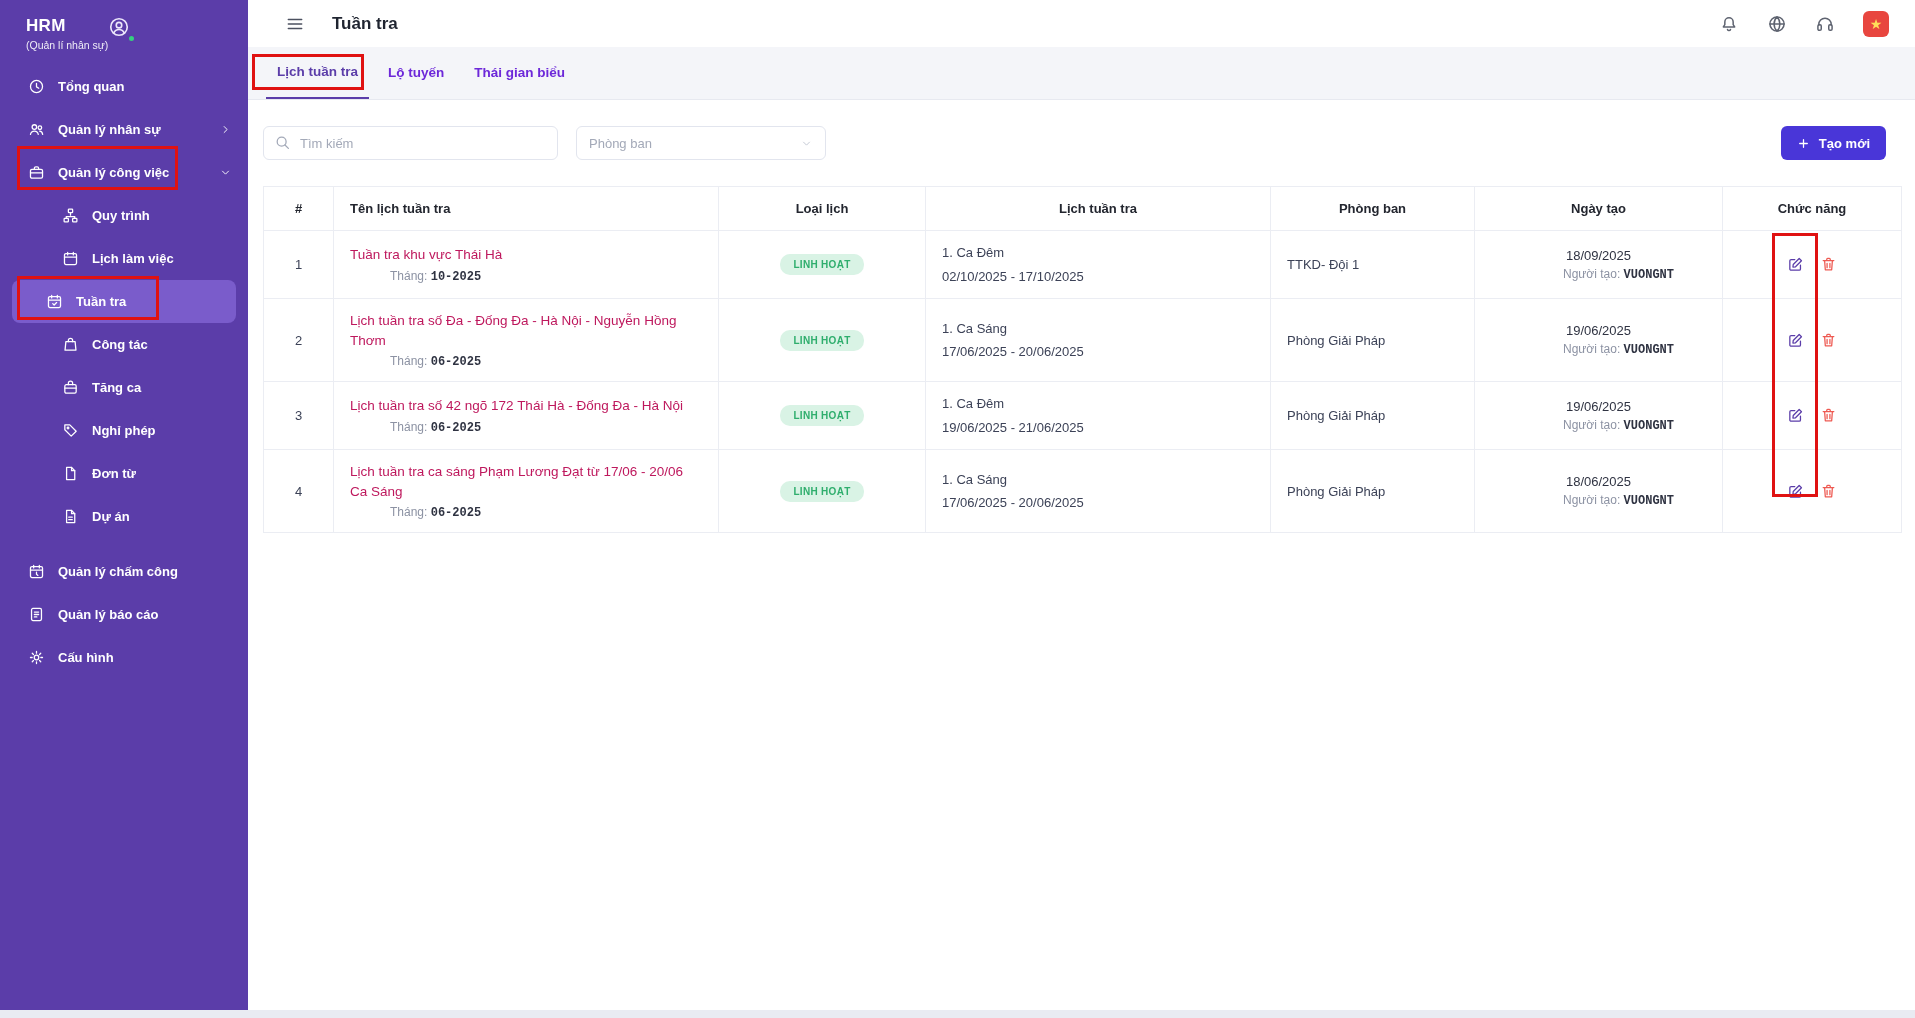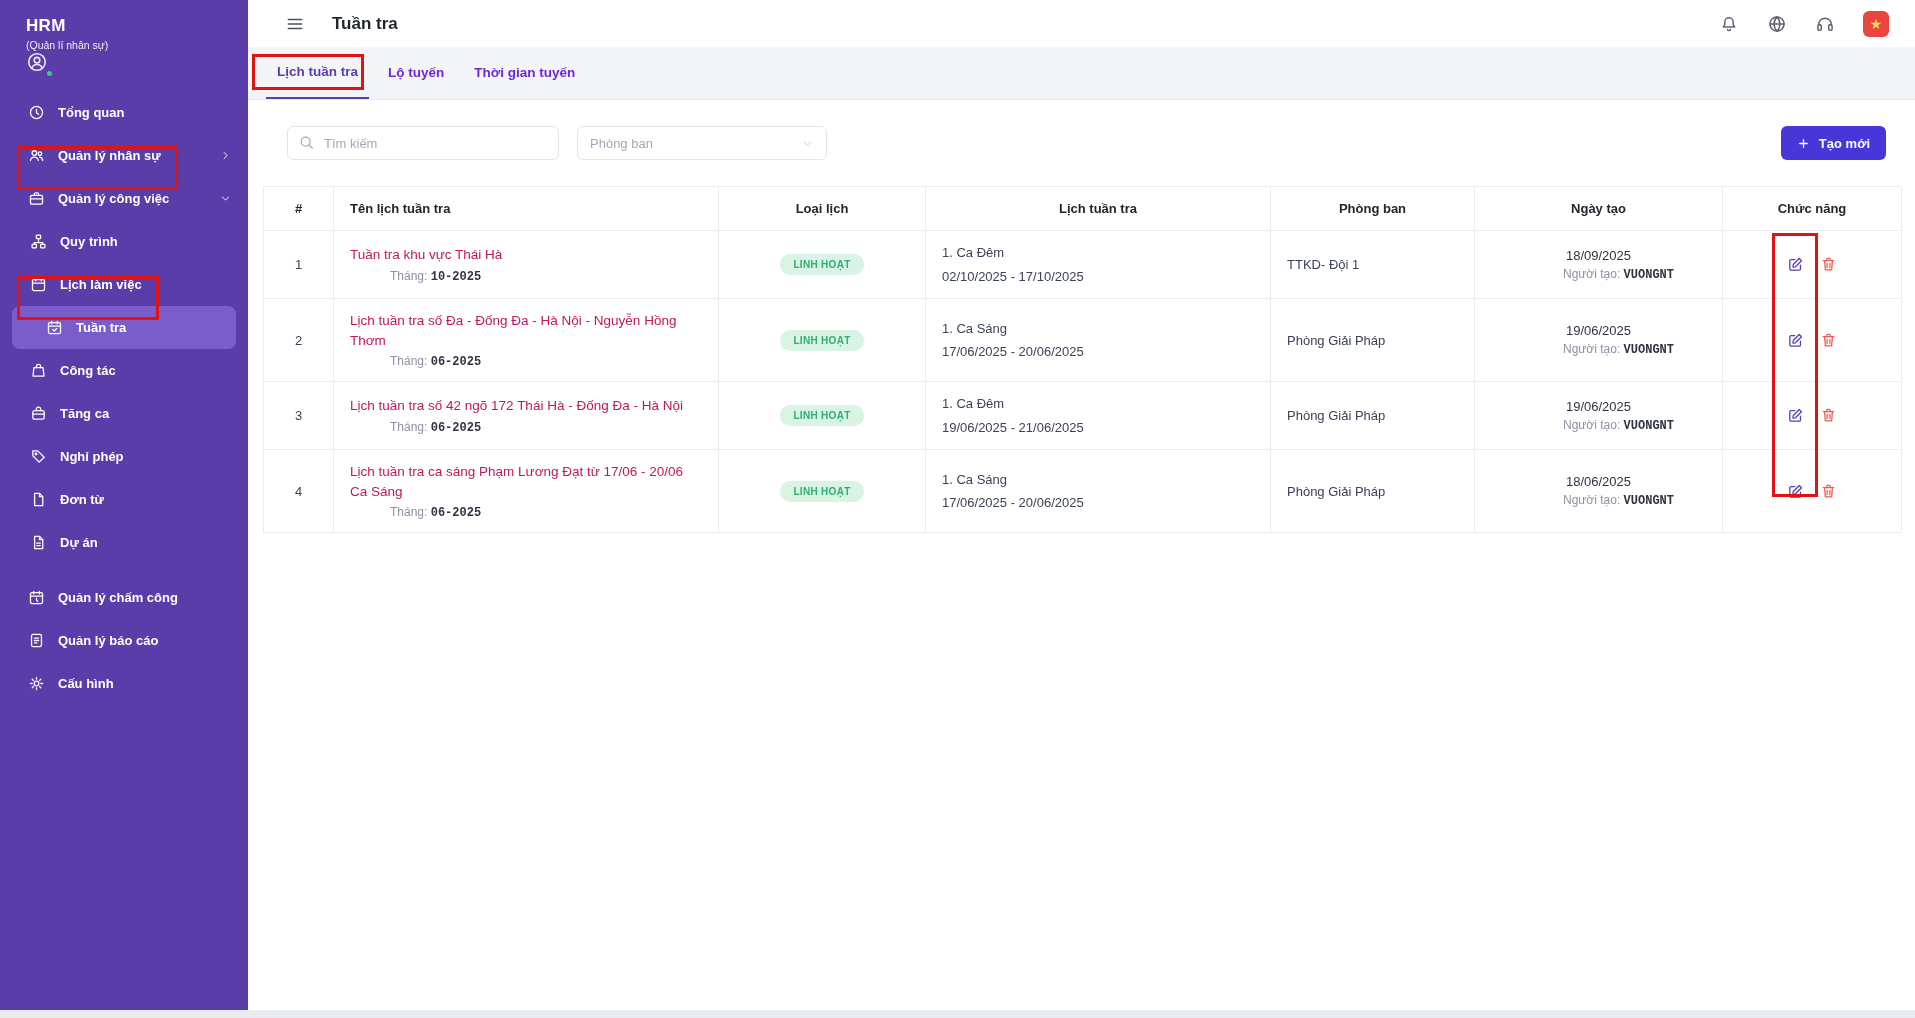--- a/index.html
+++ b/index.html
@@ -3,29 +3,29 @@
 <meta charset="utf-8">
 <title>HRM</title>
 <style>
   * { margin:0; padding:0; box-sizing:border-box; }
   html,body { width:1915px; height:1018px; }
   body { font-family:"Liberation Sans","DejaVu Sans",sans-serif; background:#e9ebf2; color:#2b2f3a; overflow:hidden; }
   .app { position:relative; display:flex; width:1915px; height:1010px; }
 
   
   .sidebar { flex:0 0 248px; width:248px; background:#5b3da9; color:#fff; display:flex; flex-direction:column; }
-  .side-head { display:flex; justify-content:flex-start; align-items:flex-start; padding:16px 24px 10px 26px;flex-direction:column; }
+  .side-head { display:flex; justify-content:flex-start; align-items:flex-start; padding:16px 24px 10px 26px; }
   .logo { font-size:17px; font-weight:bold; letter-spacing:.3px; }
   .logo-sub { font-size:10.5px; opacity:.9; margin-top:3px; }
   .avatar-wrap { position:relative; width:26px; height:26px; color:#ece7fb; cursor:pointer; }
   .status-dot { position:absolute; right:-2px; bottom:-1px; width:9px; height:9px; border-radius:50%; background:#35d07f; border:2px solid #5b3da9; }
   nav { padding-top:4px; }
   .s-item { display:flex; align-items:center; gap:13px; height:43px; padding:0 16px 0 28px; font-size:13px; font-weight:bold; cursor:pointer; white-space:nowrap; }
   .s-item .chev { margin-left:auto; opacity:.95; }
-  .s-sub { padding-left:30px; }
+  .s-sub { padding-left:62px; }
   .s-active { background:#7a5ccb; margin:0 12px; border-radius:8px; padding-left:34px; }
   .gap-top { margin-top:12px; }
   .ic { display:block; }
   .i17 { width:17px; height:17px; }
   .i20 { width:20px; height:20px; }
   .i13 { width:13px; height:13px; }
   .i22 { width:22px; height:22px; }
 
   
   .main { flex:1; display:flex; flex-direction:column; min-width:0; }
@@ -37,21 +37,21 @@
   .flag { width:26px; height:26px; background:#e8463f; border-radius:6px; color:#ffde59; display:flex; align-items:center; justify-content:center; font-size:14px; line-height:1; cursor:pointer; }
 
   .tabbar { height:53px; background:#f4f5f9; border-bottom:1px solid #e7e9f0; display:flex; align-items:flex-end; gap:8px; padding:0 0 0 18px; }
   .tab { padding:0 11px; height:53px; display:flex; align-items:center; font-size:13.5px; color:#6d28d9; cursor:pointer;font-weight:bold; }
   .tab-active { color:#5b3da9; font-weight:bold; border-bottom:2px solid #5b3da9; }
 
   .content { background:#fff; flex:1; padding:26px 15px 0; overflow:hidden; }
 
   
   .toolbar { display:flex; align-items:center; margin:0 0 26px; }
-  .search-box { position:relative; width:272px; height:34px; margin-left:24px; }
+  .search-box { position:relative; width:295px; height:34px; }
   .search-box input { width:100%; height:100%; border:1px solid #e2e5ee; border-radius:6px; padding:0 10px 0 36px; font-size:13px; color:#3c4257; outline:none; font-family:inherit; background:#fff; }
   .search-box input::placeholder { color:#a3a9b8; }
   .search-ic { position:absolute; left:11px; top:8px; color:#a3a9b8; pointer-events:none; }
   .select-box { width:250px; height:34px; border:1px solid #e2e5ee; border-radius:6px; margin-left:18px; display:flex; align-items:center; justify-content:space-between; padding:0 12px; color:#a3a9b8; font-size:13px; cursor:pointer; background:#fff; }
   .select-box .chev { color:#c3c8d4; }
   .create-btn { margin-left:auto; margin-right:14px; height:34px; background:#4936d8; color:#fff; border:none; border-radius:6px; display:flex; align-items:center; gap:9px; padding:0 16px; font-size:13px; font-weight:bold; cursor:pointer; font-family:inherit; }
 
   
   table { width:1638px; border-collapse:collapse; table-layout:fixed; }
   th, td { border:1px solid #ebedf3; }
@@ -291,21 +291,21 @@
               <rect x="16.5" y="13" width="4" height="6.5" rx="1.5"></rect>
             </svg>
           </span>
         <span class="flag">★</span>
       </div>
     </header>
 
     <div class="tabbar">
       <div class="tab tab-active">Lịch tuần tra</div>
       <div class="tab">Lộ tuyến</div>
-      <div class="tab">Thời gian tuyến</div>
+      <div class="tab">Thái gian biểu</div>
     </div>
 
     <div class="content">
 
       <div class="toolbar">
         <div class="search-box">
           <span class="search-ic">
               <svg class="ic i17" viewBox="0 0 24 24">
                 <circle cx="10.8" cy="10.8" r="6.3"></circle>
                 <path d="M15.5 15.5l4.8 4.8"></path>

